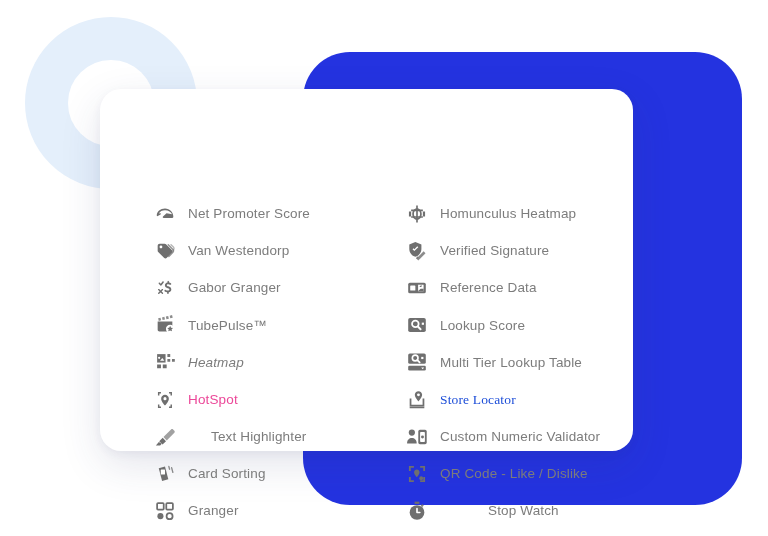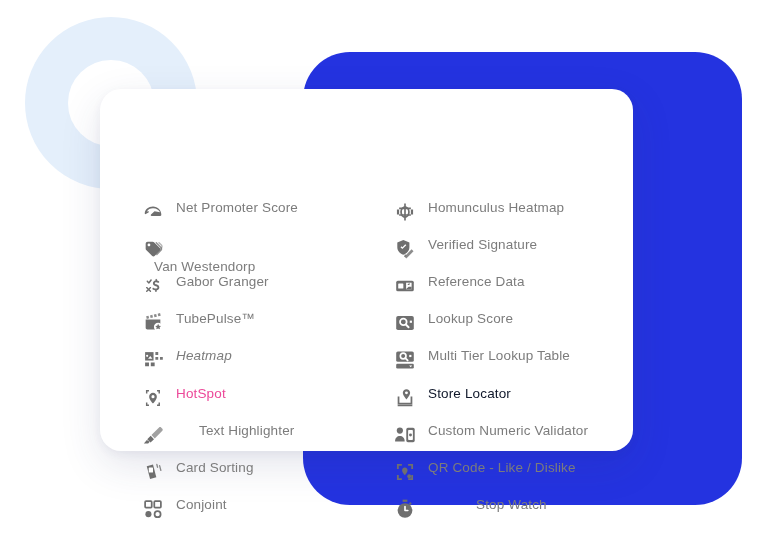--- a/index.html
+++ b/index.html
@@ -61,23 +61,23 @@
     display: flex;
   }
   .column {
     position: relative;
   }
   #column-left  { width: 252px; margin-left: 38px; }
   #column-right { width: 230px; margin-left: 0px; }
 
   .menu-item {
     position: absolute;
-    left: 4px;
+    left: 16px;
     display: flex;
-    align-items: flex-start;
+    align-items: center;
     height: 26px;
     cursor: pointer;
     white-space: nowrap;
   }
   .menu-icon {
     width: 22px;
     height: 22px;
     flex: 0 0 22px;
     display: flex;
     align-items: center;
@@ -105,21 +105,21 @@
     <div id="card-columns">
       <div class="column" id="column-left">
           <div class="menu-item" style="top: 112px;">
             <span class="menu-icon" style="color: rgb(111, 111, 111);">
               <svg width="22" height="22" viewBox="0 0 24 24" fill="currentColor" xmlns="http://www.w3.org/2000/svg">
                 <path d="M12 6C7 6 3 9.4 3 13.6c0 .6.6 1 1.1.7l3-1.7c.4-.2.5-.7.3-1.1-.2-.4-.7-.5-1.1-.3l-1.1.6C6.4 9.2 9 8 12 8c3.7 0 6.8 1.9 7.7 4.4l-6-1.1-3.9 3.4c-.6.6-.2 1.6.7 1.6h9.6c.5 0 1-.4 1-.9C21.3 10.2 17.2 6 12 6z"></path>
               </svg>
             </span>
             <span class="menu-label" style="color: rgb(124, 124, 124);">Net Promoter Score</span>
           </div>
-          <div class="menu-item" style="top: 149.1px; flex-direction: column;">
+          <div class="menu-item" style="top: 149.1px;">
             <span class="menu-icon" style="color: rgb(111, 111, 111);">
               <svg width="22" height="22" viewBox="0 0 24 24" fill="currentColor" xmlns="http://www.w3.org/2000/svg">
                 <path d="M11.6 4H6.2C5 4 4 5 4 6.2v5.4c0 .6.2 1.1.6 1.5l6.3 6.3c.9.9 2.3.9 3.1 0l5.4-5.4c.9-.9.9-2.3 0-3.1L13.1 4.6c-.4-.4-.9-.6-1.5-.6zM7.6 9.1c-.8 0-1.5-.7-1.5-1.5s.7-1.5 1.5-1.5 1.5.7 1.5 1.5-.7 1.5-1.5 1.5z"></path>
                 <path d="M16.1 4.6c-.3-.3-.8-.3-1.1 0-.3.3-.3.8 0 1.1l5.1 5.1c.6.6.6 1.5 0 2.1l-4.5 4.5c-.3.3-.3.8 0 1.1.3.3.8.3 1.1 0l4.5-4.5c1.2-1.2 1.2-3.1 0-4.3l-5.1-5.1z" opacity=".75"></path>
                 <path d="M19.1 4.6c-.3-.3-.8-.3-1.1 0-.3.3-.3.8 0 1.1l2.6 2.6c.6.6.6 1.5 0 2.1l-2 2c-.3.3-.3.8 0 1.1.3.3.8.3 1.1 0l2-2c1.2-1.2 1.2-3.1 0-4.3l-2.6-2.6z" opacity=".5"></path>
               </svg>
             </span>
             <span class="menu-label" style="color: rgb(124, 124, 124);">Van Westendorp</span>
           </div>
           <div class="menu-item" style="top: 186.2px;">
@@ -186,21 +186,21 @@
           </div>
           <div class="menu-item" style="top: 408.8px;">
             <span class="menu-icon" style="color: rgb(111, 111, 111);">
               <svg width="22" height="22" viewBox="0 0 24 24" fill="currentColor" xmlns="http://www.w3.org/2000/svg">
                 <rect x="3.4" y="3.4" width="7.2" height="7.2" rx="1" fill="none" stroke="currentColor" stroke-width="1.9"></rect>
                 <rect x="13.4" y="3.4" width="7.2" height="7.2" rx="1" fill="none" stroke="currentColor" stroke-width="1.9"></rect>
                 <circle cx="7" cy="17.6" r="3.3"></circle>
                 <circle cx="17" cy="17.6" r="3.3" fill="none" stroke="currentColor" stroke-width="1.9"></circle>
               </svg>
             </span>
-            <span class="menu-label" style="color: rgb(124, 124, 124);">Conjoint</span>
+            <span class="menu-label" style="color: rgb(124, 124, 124);">Granger</span>
           </div>
         </div>
       <div class="column" id="column-right">
           <div class="menu-item" style="top: 112px;">
             <span class="menu-icon" style="color: rgb(111, 111, 111);">
               <svg width="22" height="22" viewBox="0 0 24 24" fill="currentColor" xmlns="http://www.w3.org/2000/svg">
                 <path d="M11.1 2.6h1.8v18.8h-1.8z"></path>
                 <path d="M5.6 7.2h12.8v1.8H5.6zM5.6 14.4h12.8v1.8H5.6z"></path>
                 <path d="M12 5.6c-2.9 0-5.2 2.9-5.2 6.4s2.3 6.4 5.2 6.4 5.2-2.9 5.2-6.4-2.3-6.4-5.2-6.4zm0 11c-1.8 0-3.4-2.1-3.4-4.6S10.2 7.4 12 7.4s3.4 2.1 3.4 4.6-1.6 4.6-3.4 4.6z"></path>
                 <path d="M3.2 9.2h2.4v5.6H3.2zM18.4 9.2h2.4v5.6h-2.4z"></path>
@@ -256,21 +256,21 @@
             <span class="menu-label" style="color: rgb(124, 124, 124);">Multi Tier Lookup Table</span>
           </div>
           <div class="menu-item" style="top: 297.5px;">
             <span class="menu-icon" style="color: rgb(111, 111, 111);">
               <svg width="22" height="22" viewBox="0 0 24 24" fill="currentColor" xmlns="http://www.w3.org/2000/svg">
                 <path d="M4 10.4v8.8h16v-8.8h-1.9v6.9H5.9v-6.9H4z"></path>
                 <path d="M4 19.2h16V21H4z"></path>
                 <path d="M13.6 2.4c-2.2 0-4 1.8-4 4 0 3 4 7.2 4 7.2s4-4.2 4-7.2c0-2.2-1.8-4-4-4zm0 5.6a1.6 1.6 0 1 1 0-3.2 1.6 1.6 0 0 1 0 3.2z"></path>
               </svg>
             </span>
-            <span class="menu-label" style="color: #0f172a;">Store Locator</span>
+            <span class="menu-label" style="color: #1d4ed8; font-family: Liberation Serif, serif;">Store Locator</span>
           </div>
           <div class="menu-item" style="top: 334.6px;">
             <span class="menu-icon" style="color: rgb(111, 111, 111);">
               <svg width="22" height="22" viewBox="0 0 24 24" fill="currentColor" xmlns="http://www.w3.org/2000/svg">
                 <circle cx="6.4" cy="7.2" r="3.4"></circle>
                 <path d="M1.2 18.4c0-2.9 2.3-5.2 5.2-5.2s5.2 2.3 5.2 5.2v.8H1.2v-.8z"></path>
                 <rect x="13.4" y="4.2" width="9.2" height="15.6" rx="1.8"></rect>
                 <rect x="15.4" y="6.6" width="5.2" height="10.8" rx=".8" fill="#fff"></rect>
                 <circle cx="18" cy="12" r="1.6"></circle>
               </svg>

